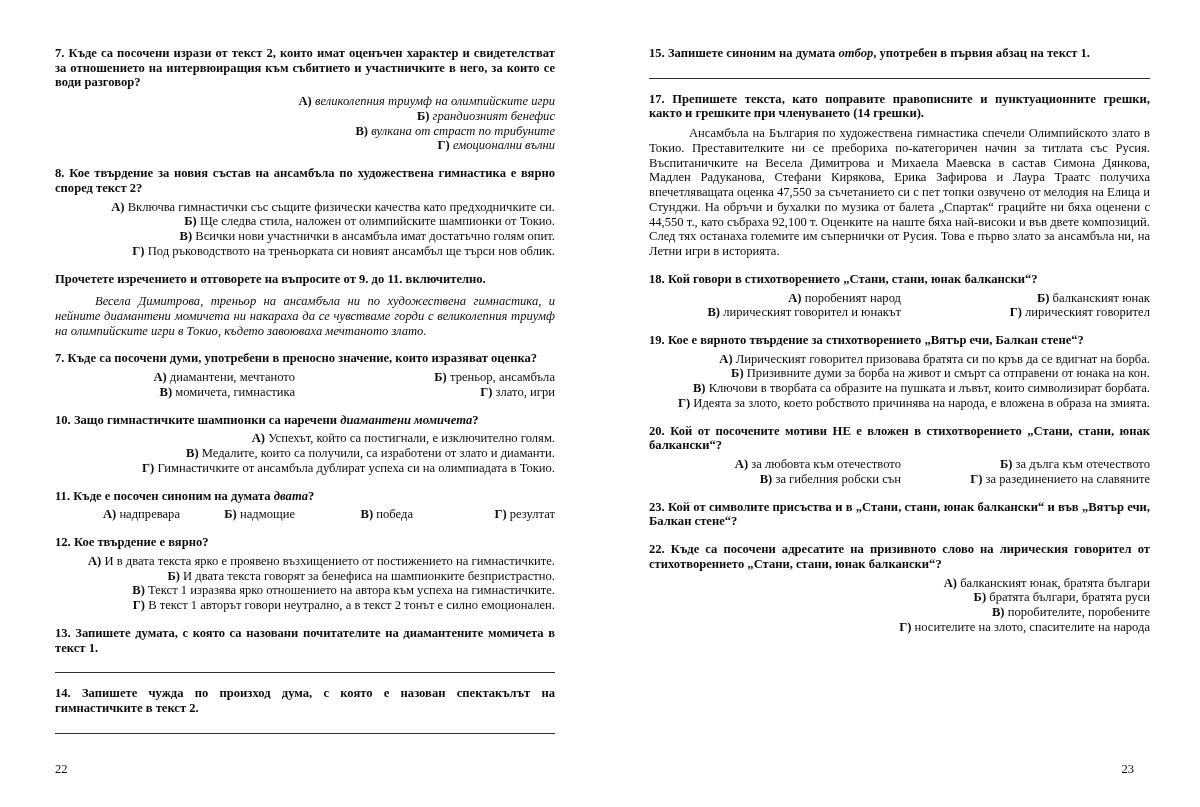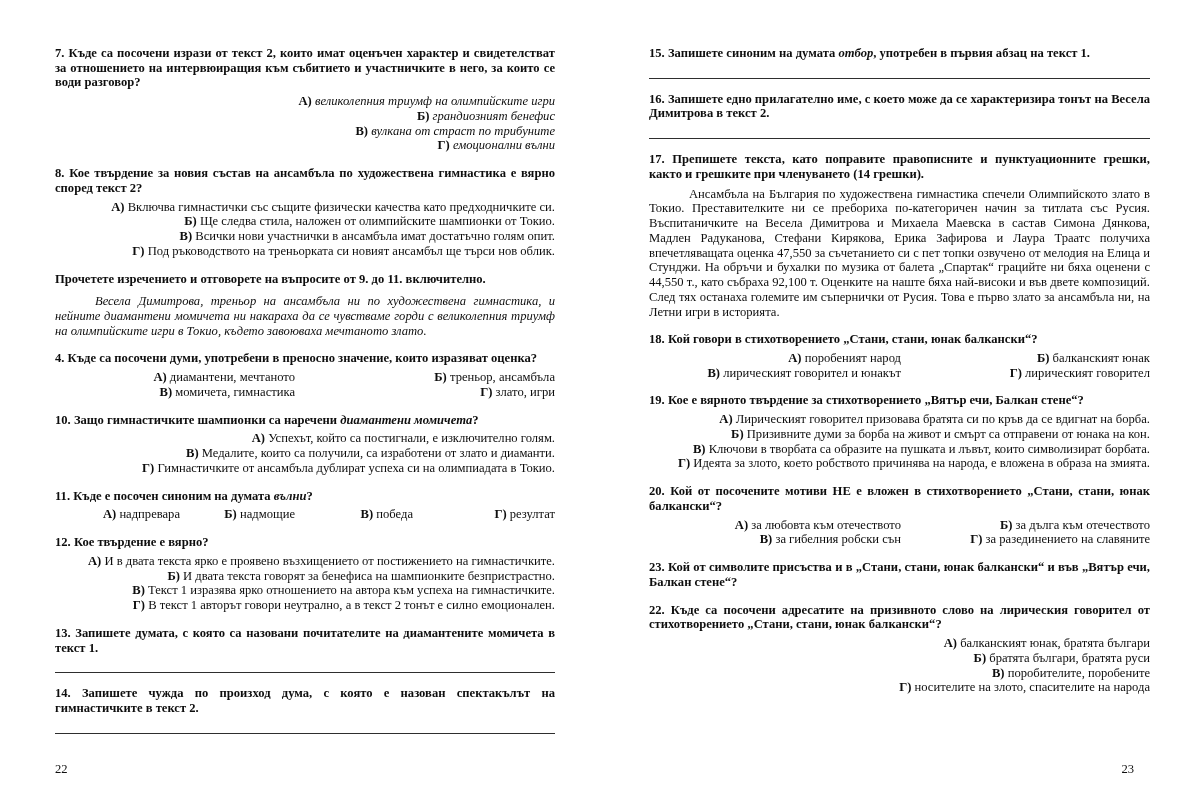--- a/index.html
+++ b/index.html
@@ -53,40 +53,40 @@
       <p class="opt"><b>В)</b> <span>Всички нови участнички в ансамбъла имат достатъчно голям опит.</span></p>
       <p class="opt"><b>Г)</b> <span>Под ръководството на треньорката си новият ансамбъл ще търси нов облик.</span></p>
     </div>
   </section>
 
   <p class="note">Прочетете изречението и отговорете на въпросите от 9. до 11. включително.</p>
 
   <p class="passage">Весела Димитрова, треньор на ансамбъла ни по художествена гимнастика, и нейните диамантени момичета ни накараха да се чувстваме горди с великолепния триумф на олимпийските игри в Токио, където завоюваха мечтаното злато.</p>
 
   <section class="q">
-    <p class="qh">4. Къде са посочени думи, употребени в преносно значение, които изразяват оценка?</p>
+    <p class="qh">7. Къде са посочени думи, употребени в преносно значение, които изразяват оценка?</p>
     <div class="opts2l">
       <p class="opt"><b>А)</b> <span>диамантени, мечтаното</span></p>
       <p class="opt"><b>Б)</b> <span>треньор, ансамбъла</span></p>
       <p class="opt"><b>В)</b> <span>момичета, гимнастика</span></p>
       <p class="opt"><b>Г)</b> <span>злато, игри</span></p>
     </div>
   </section>
 
   <section class="q">
     <p class="qh"><span>10. Защо гимнастичките шампионки са наречени</span> <span class="em">диамантени момичета</span><span>?</span></p>
     <div>
       <p class="opt"><b>А)</b> <span>Успехът, който са постигнали, е изключително голям.</span></p>
       <p class="opt"><b>В)</b> <span>Медалите, които са получили, са изработени от злато и диаманти.</span></p>
       <p class="opt"><b>Г)</b> <span>Гимнастичките от ансамбъла дублират успеха си на олимпиадата в Токио.</span></p>
     </div>
   </section>
 
   <section class="q">
-    <p class="qh"><span>11. Къде е посочен синоним на думата</span> <span class="em">вълни</span><span>?</span></p>
+    <p class="qh"><span>11. Къде е посочен синоним на думата</span> <span class="em">двата</span><span>?</span></p>
     <div class="opts4">
       <p class="opt"><b>А)</b> <span>надпревара</span></p>
       <p class="opt"><b>Б)</b> <span>надмощие</span></p>
       <p class="opt"><b>В)</b> <span>победа</span></p>
       <p class="opt"><b>Г)</b> <span>резултат</span></p>
     </div>
   </section>
 
   <section class="q">
     <p class="qh">12. Кое твърдение е вярно?</p>
@@ -110,24 +110,20 @@
 
 </div>
 
 <div class="col col-right">
 
   <section class="q">
     <p class="qh"><span>15. Запишете синоним на думата</span> <span class="em">отбор</span><span>, употребен в първия абзац на текст 1.</span></p>
     <div class="blank"></div>
   </section>
 
-  <section class="q">
-    <p class="qh">16. Запишете едно прилагателно име, с което може да се характеризира тонът на Весела Димитрова в текст 2.</p>
-    <div class="blank"></div>
-  </section>
 
   <section class="q">
     <p class="qh">17. Препишете текста, като поправите правописните и пунктуационните грешки, както и грешките при членуването (14 грешки).</p>
     <p class="p17">Ансамбъла на България по художествена гимнастика спечели Олимпийското злато в Токио. Преставителките ни се пребориха по-категоричен начин за титлата със Русия. Въспитаничките на Весела Димитрова и Михаела Маевска в састав Симона Дянкова, Мадлен Радуканова, Стефани Кирякова, Ерика Зафирова и Лаура Траатс получиха впечетляващата оценка 47,550 за съчетанието си с пет топки озвучено от мелодия на Елица и Стунджи. На обръчи и бухалки по музика от балета „Спартак“ грацийте ни бяха оценени с 44,550 т., като събраха 92,100 т. Оценките на наште бяха най-високи и във двете композиций. След тях останаха големите им съпернички от Русия. Това е първо злато за ансамбъла ни, на Летни игри в историята.</p>
   </section>
 
   <section class="q">
     <p class="qh">18. Кой говори в стихотворението „Стани, стани, юнак балкански“?</p>
     <div class="opts2r">
       <p class="opt"><b>А)</b> <span>поробеният народ</span></p>

